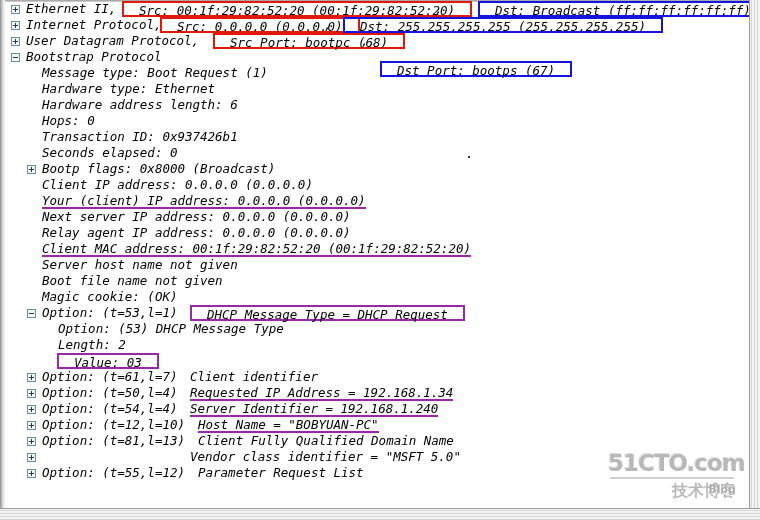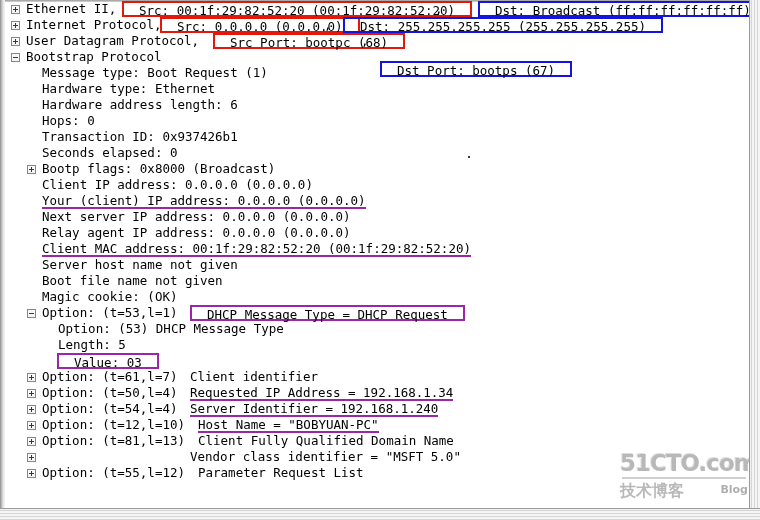--- a/index.html
+++ b/index.html
@@ -51,20 +51,21 @@
     width: 742px;
     height: 505px;
   }
   .row {
     position: relative;
     height: 16px;
     line-height: 16px;
     white-space: nowrap;
     font-size: 12.5px;
     color: #000000;
+    font-style: italic;
   }
   .twisty {
     position: absolute;
     top: 4px;
     width: 9px; height: 9px;
     border: 1px solid #7a8a9a;
     background: #f6f7f9;
   }
   .twisty::before {
     content: "";
@@ -114,24 +115,24 @@
 
   .speck {
     position: absolute;
     width: 2px; height: 2px;
     background: #3a3a3a;
   }
 
   
   #watermark {
     position: absolute;
-    right: 12px; bottom: 14px;
+    right: 24px; bottom: 14px;
     width: 128px; height: 56px;
     opacity: .62;
-    text-align: left;
+    text-align: right;
     user-select: none;
   }
   #watermark .wm-top {
     font-family: "DejaVu Sans", sans-serif;
     font-weight: bold;
     font-size: 23px;
     line-height: 26px;
     letter-spacing: -1px;
     color: #8e8e8e;
     text-shadow: 1px 1px 0 #ffffff, -1px -1px 0 #c9c9c9;
@@ -246,21 +247,21 @@
 
     <div class="row d1">
       <span class="twisty"></span>
       <span class="label">Option: (t=53,l=1) </span>
       <span class="mark purple" style="left:184px;">DHCP Message Type = DHCP Request</span>
     </div>
     <div class="row d2">
       <span class="label">Option: (53) DHCP Message Type</span>
     </div>
     <div class="row d2">
-      <span class="label">Length: 5</span>
+      <span class="label">Length: 2</span>
     </div>
     <div class="row d2">
       <span class="mark purple" style="left:51px;">Value: 03</span>
     </div>
 
     <div class="row d1">
       <span class="twisty plus"></span>
       <span class="label">Option: (t=61,l=7) </span>
       <span class="label" style="left:184px;">Client identifier</span>
     </div>

